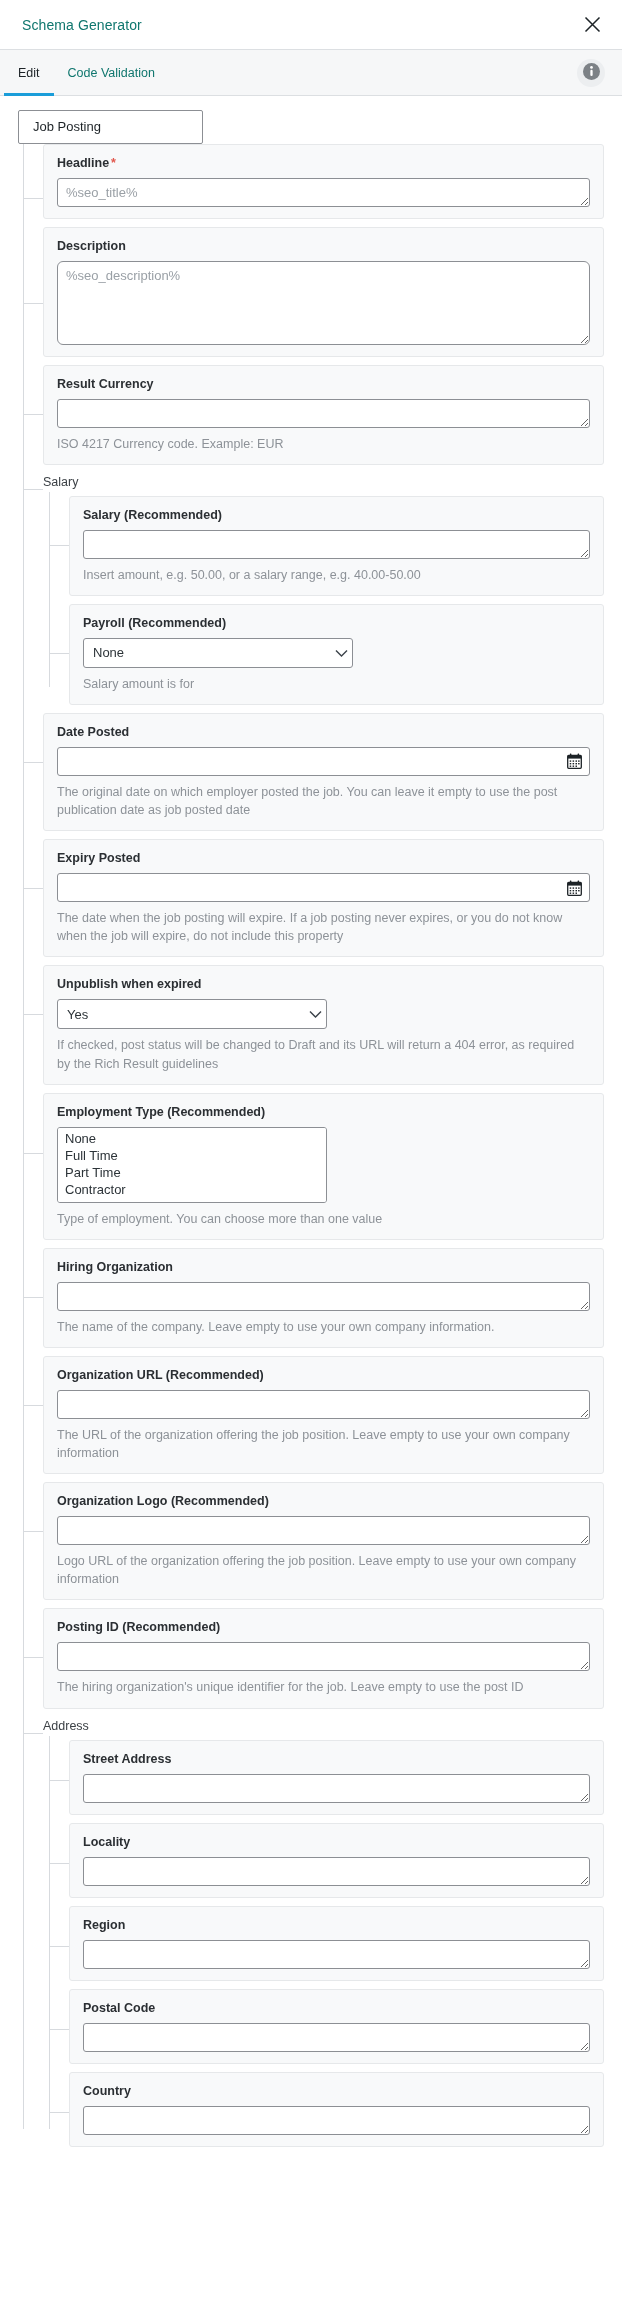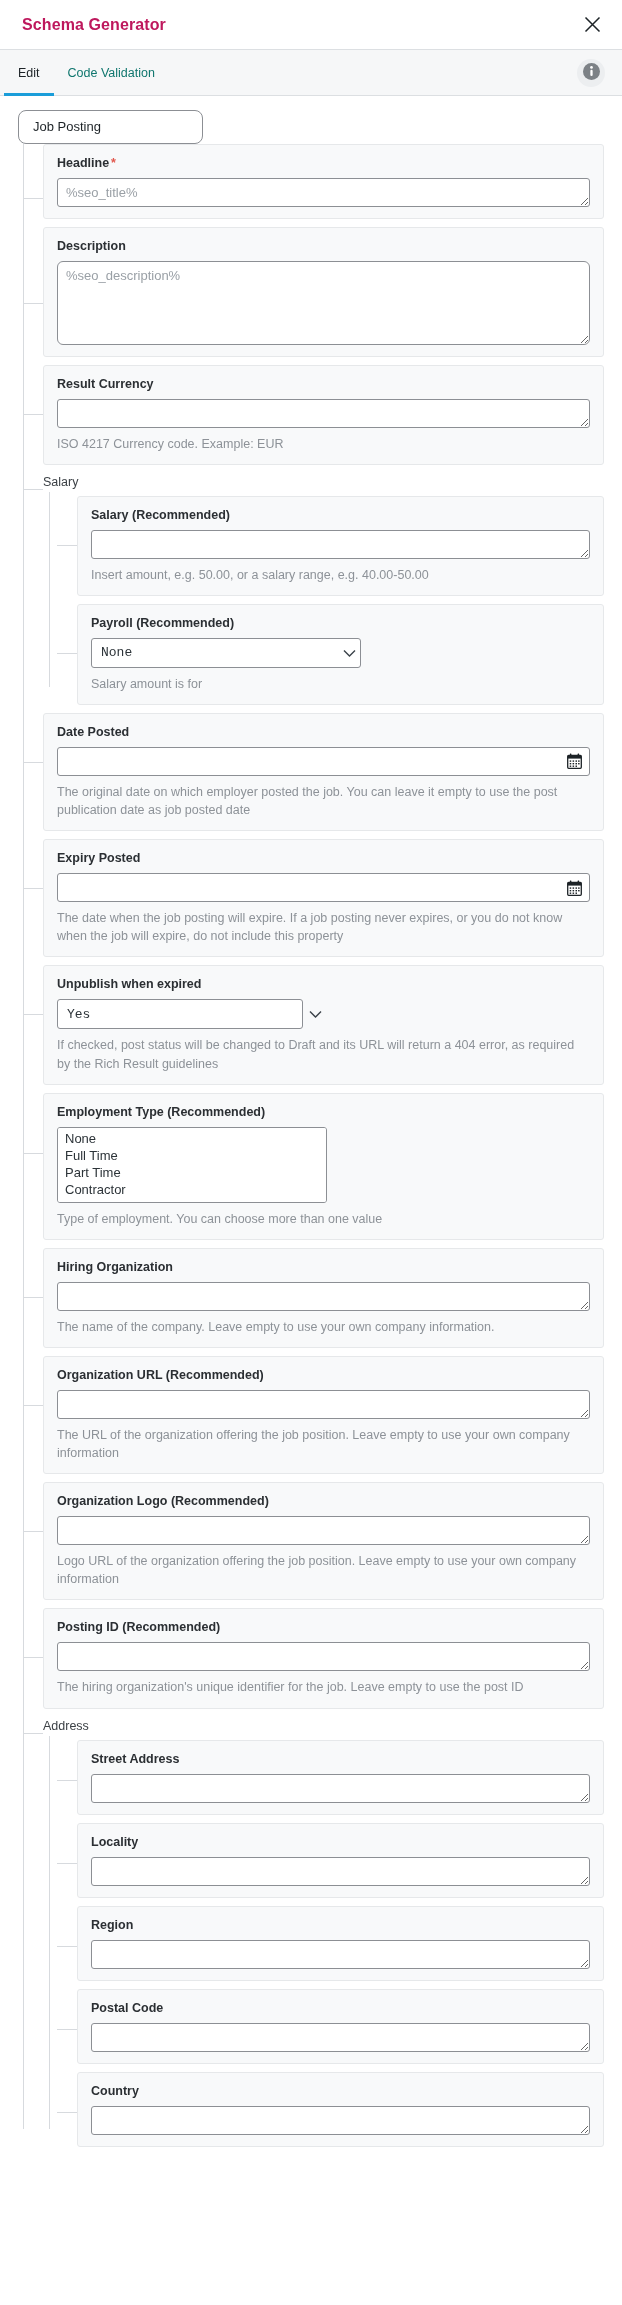--- a/index.html
+++ b/index.html
@@ -20,23 +20,23 @@
   
   .modal-header {
     height: 49px;
     background: #ffffff;
     display: flex;
     align-items: center;
     padding: 0 18px 0 22px;
     position: relative;
   }
   .modal-title {
-    font-size: 16px;
-    font-weight: 700;
-    color: #be185d;
+    font-size: 14px;
+    font-weight: 400;
+    color: #0f766e;
     letter-spacing: .1px;
   }
   .close-btn {
     position: absolute;
     right: 16px;
     top: 50%;
     transform: translateY(-50%);
     width: 28px; height: 28px;
     display: flex; align-items: center; justify-content: center;
     cursor: pointer;
@@ -88,21 +88,21 @@
   .form-body {
     padding: 14px 18px 20px 18px;
     background: #ffffff;
     position: relative;
   }
 
   
   .root-node {
     display: inline-block;
     border: 1px solid #8c8f94;
-    border-radius: 8px;
+    border-radius: 2px;
     background: #fff;
     padding: 8px 14px;
     font-size: 13px;
     color: #1d2327;
     min-width: 185px;
     line-height: 1.2;
     cursor: pointer;
   }
 
   
@@ -175,30 +175,30 @@
   textarea.multi { height: 84px; min-height: 84px; border-radius: 6px; }
 
   
   .select-wrap { position: relative; display: block; }
   select.sel {
     appearance: none;
     -webkit-appearance: none;
     border: 1px solid #8c8f94;
     border-radius: 3px;
     background: #ffffff;
-    font-family: Liberation Mono, monospace;
+    font-family: Liberation Sans, sans-serif;
     font-size: 13px;
     color: #2c3338;
     padding: 5px 30px 5px 9px;
     height: 30px;
     outline: none;
     cursor: pointer;
   }
   select.sel-payroll { width: 270px; }
-  select.sel-unpub { width: 246px; }
+  select.sel-unpub { width: 270px; }
   .sel-caret {
     position: absolute;
     top: 50%;
     transform: translateY(-50%);
     pointer-events: none;
   }
   .caret-payroll { left: 252px; }
   .caret-unpub { left: 252px; }
 
   
@@ -245,21 +245,21 @@
   .group-title {
     font-size: 12.5px;
     color: #3c4146;
     margin: 10px 0 2px 0;
     line-height: 1.2;
   }
   .group-wrap { position: relative; }
   .subtree {
     position: relative;
     margin-left: 6px;
-    padding-left: 28px;
+    padding-left: 20px;
     padding-top: 4px;
   }
   .subtree::before {
     content: "";
     position: absolute;
     left: 0; top: 0; bottom: 18px;
     width: 1px;
     background: #d7dade;
   }
 </style>

